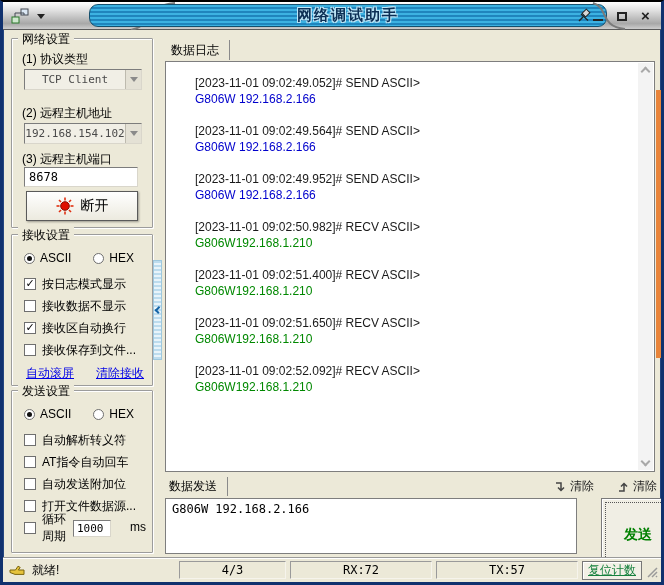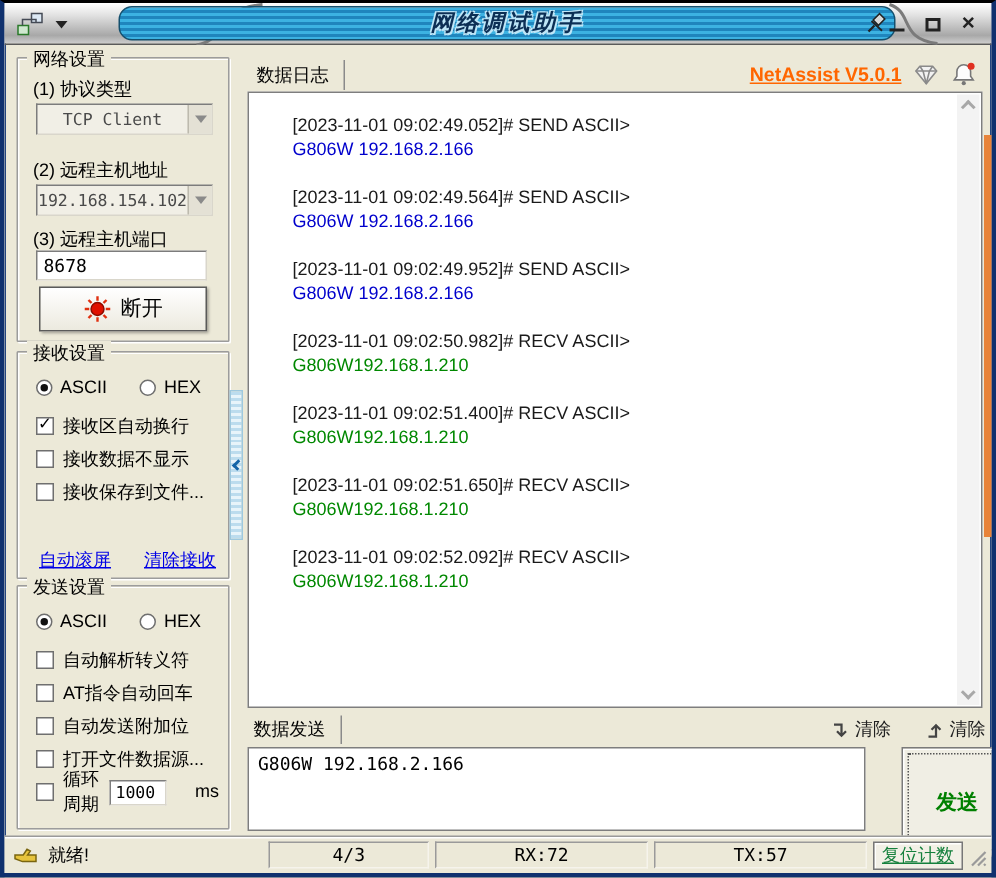--- a/index.html
+++ b/index.html
@@ -9,24 +9,24 @@
   }
   html,body{margin:0;padding:0;background:#777;}
   *{box-sizing:border-box;font-family:"Liberation Sans","DejaVu Sans",sans-serif;}
   .window{position:relative;width:664px;height:585px;background:var(--win-bg);
     border:3px solid #10316e;border-top:2px solid #000;overflow:hidden;
     box-shadow:inset -1px 0 0 #24457e, inset 1px 0 0 #24457e;}
   
   .titlebar{position:absolute;top:0;left:0;right:0;height:28px;
     background:linear-gradient(180deg,#ffffff 0%,#e2e2e2 30%,#a8a8a8 80%,#cdcdcd 100%);
     border-bottom:1px solid #5a5a5a;}
-  .title-strip{position:absolute;left:76px;top:2px;width:518px;height:23px;border-radius:9px;
+  .title-strip{position:absolute;left:86px;top:2px;width:518px;height:23px;border-radius:9px;
     border:1px solid #14506e;
     background:repeating-linear-gradient(180deg,#3cb2e2 0 2px,#1f85bd 2px 4px);
-    display:flex;align-items:center;justify-content:center;font-style:italic;}
+    display:flex;align-items:center;justify-content:center;}
   .title-strip .t{font-size:15px;font-weight:bold;color:#0c2f55;letter-spacing:2px;
     text-shadow:1px 1px 0 #bfe6f7,-1px -1px 0 #bfe6f7,1px -1px 0 #bfe6f7,-1px 1px 0 #bfe6f7;}
   .swoosh{position:absolute;top:0;height:28px;pointer-events:none;}
   .app-icon{position:absolute;left:8px;top:6px;width:18px;height:16px;}
   .menu-caret{position:absolute;left:34px;top:12px;width:0;height:0;
     border-left:4px solid transparent;border-right:4px solid transparent;border-top:5px solid #222;}
   .pin-icon{position:absolute;left:574px;top:6px;width:16px;height:16px;}
   .winbtns{position:absolute;right:8px;top:6px;display:flex;gap:9px;align-items:center;height:16px;}
   .wb{width:15px;height:15px;display:flex;align-items:center;justify-content:center;cursor:default;}
   .wb-min i{display:block;width:10px;height:2px;background:#222;margin-top:7px;}
@@ -205,26 +205,31 @@
         <span>ASCII</span>
       </span>
       <span class="radio">
         <span class="rb"></span>
         <span>HEX</span>
       </span>
     </div>
     <div class="opts" style="top:38px">
         <label class="opt">
     <span class="cb checked"></span>
+    <span class="t">按日志模式显示</span>
+
+  </label>
+        <label class="opt">
+    <span class="cb"></span>
+    <span class="t">接收数据不显示</span>
+
+  </label>
+        <label class="opt">
+    <span class="cb checked"></span>
     <span class="t">接收区自动换行</span>
-
-  </label>
-        <label class="opt">
-    <span class="cb"></span>
-    <span class="t">接收数据不显示</span>
 
   </label>
         <label class="opt">
     <span class="cb"></span>
     <span class="t">接收保存到文件...</span>
 
   </label>
       </div>
     <div class="links" style="top:130px">
         <a class="lnk">自动滚屏</a>
@@ -274,32 +279,20 @@
     </span>
   </label>
       </div>
   </div>
 
   <div class="splitter">
     <span class="ch"></span>
   </div>
 
   <span class="tab-log">数据日志</span>
-  <div class="brandrow">
-    <a class="brand">NetAssist V5.0.1</a>
-    <svg class="icon16" viewBox="0 0 16 16">
-      <polygon points="4,3 12,3 14.5,6 8,14 1.5,6" fill="#f2f2f2" stroke="#8a8a8a"></polygon>
-      <path d="M1.5 6 H14.5 M4 3 L6 6 L8 14 M12 3 L10 6 L8 14" stroke="#8a8a8a" fill="none"></path>
-    </svg>
-    <svg class="icon16" viewBox="0 0 16 16">
-      <path d="M8 2 a4.3 4.3 0 0 1 4.3 4.3 v3 l1.6 2.2 H2.1 l1.6 -2.2 v-3 A4.3 4.3 0 0 1 8 2 z" fill="#fcfcfc" stroke="#777"></path>
-      <circle cx="8" cy="13.6" r="1.3" fill="#777"></circle>
-      <circle cx="12.6" cy="3" r="2.2" fill="#e03020"></circle>
-    </svg>
-  </div>
   <div class="logbox">
     <div class="logbody">
         <div class="entry">
     <div class="hdr">[2023-11-01 09:02:49.052]# SEND ASCII&gt;</div>
     <div class="dat send">G806W 192.168.2.166</div>
   </div>
         <div class="entry">
     <div class="hdr">[2023-11-01 09:02:49.564]# SEND ASCII&gt;</div>
     <div class="dat send">G806W 192.168.2.166</div>
   </div>

